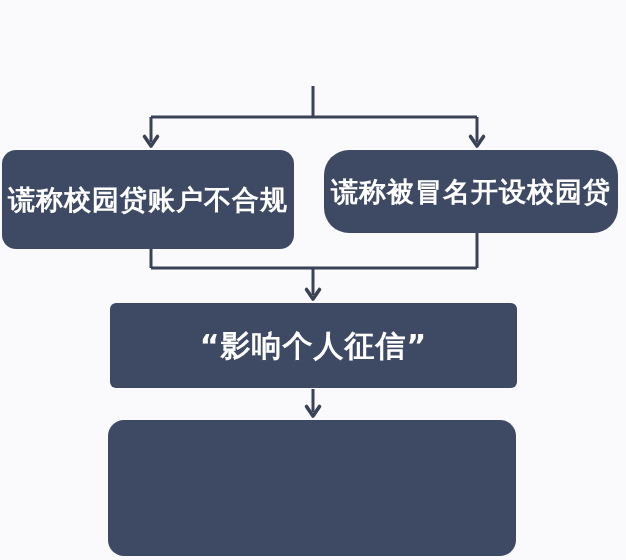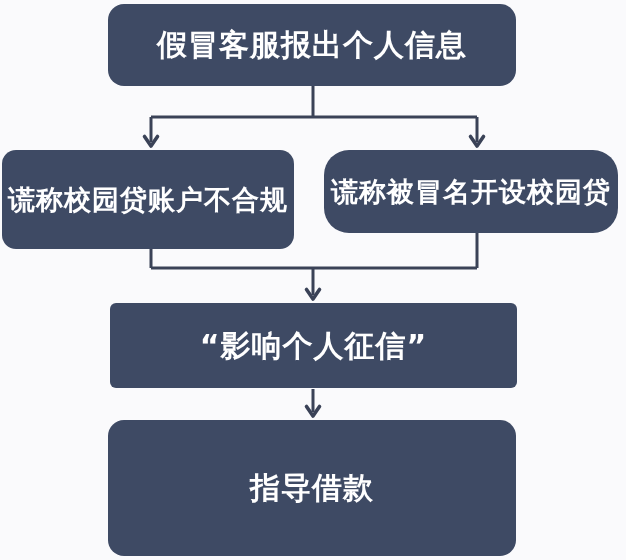--- a/index.html
+++ b/index.html
@@ -76,33 +76,29 @@
     <path class="line" d="M477 233 V268"></path>
     <path class="line" d="M151 268 H477"></path>
 
     <path class="line" d="M313 268 V295"></path>
     <path class="head" d="M306.5 289.5 L313 299 L319.5 289.5"></path>
 
     <path class="line" d="M313 389 V412"></path>
     <path class="head" d="M306.5 406.5 L313 416 L319.5 406.5"></path>
   </svg>
 
-  <div class="node node-1">
-    <span>假冒客服报出个人信息</span>
-  </div>
 
   <div class="node node-2">
     <span>谎称校园贷账户不合规</span>
   </div>
 
   <div class="node node-3">
     <span>谎称被冒名开设校园贷</span>
   </div>
 
   <div class="node node-4">
     <span>“影响个人征信”</span>
   </div>
 
   <div class="node node-5">
-    <span class="line-text">指导借款</span>
   </div>
 
 </div>
 
 </body></html>

